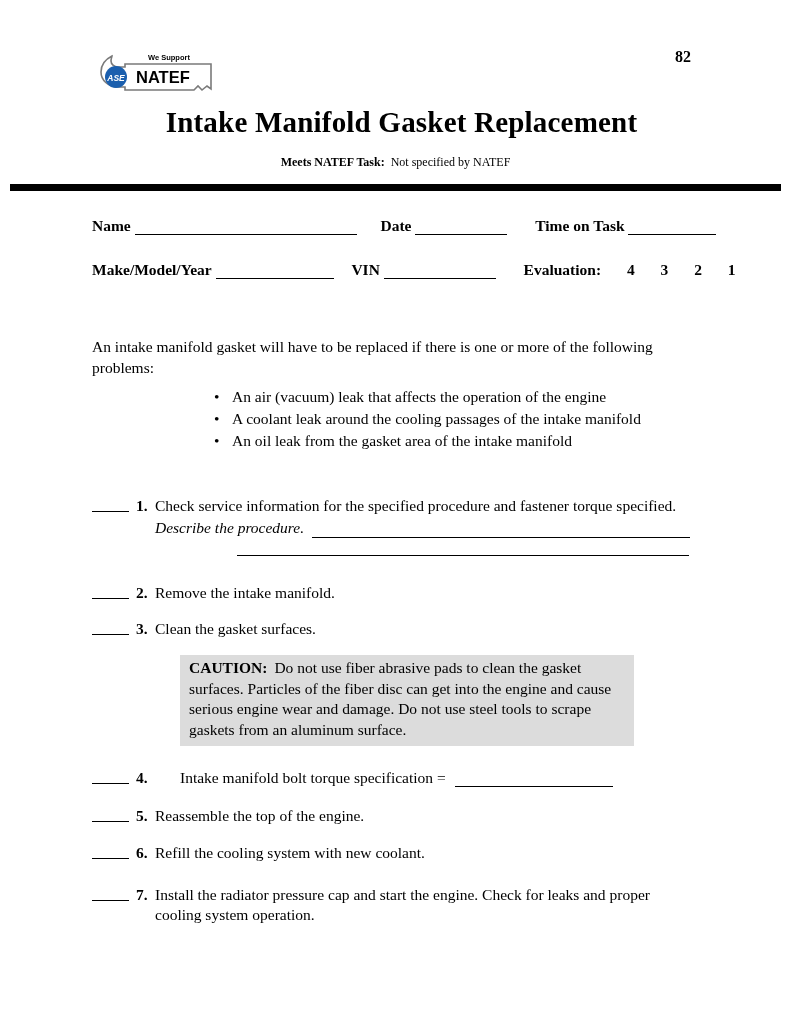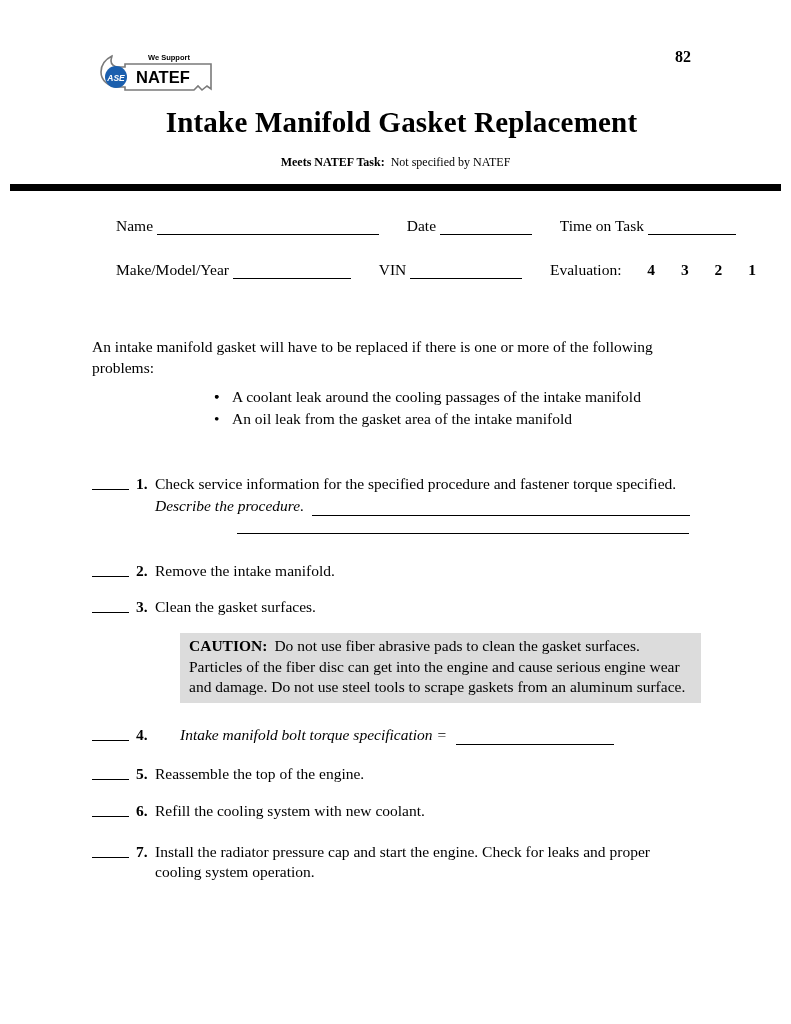--- a/index.html
+++ b/index.html
@@ -13,41 +13,41 @@
   .pagenum { font-weight:bold; font-size:16px; padding-top:6px;margin-left:30px; }
   .logo { width:118px; height:56px; position:relative; }
   .title { text-align:center; margin-top:8px; font-size:29px; font-weight:bold; letter-spacing:.2px;padding-left:12px; }
   .meets { text-align:center; margin-top:16px; font-size:12px; }
   .meets b { margin-right:6px; }
   .rule { height:7px; background:#000; margin:14px 10px 0 10px; }
   .content { padding:0 95px 0 92px; font-size:15.5px; }
 
   .blank { display:inline-block; border-bottom:1px solid #000; height:15px; vertical-align:bottom; }
   .form-row { margin-top:26px; white-space:nowrap; }
-  .form-row b { font-weight:normal;margin-left:24px; }
+  .form-row b { font-weight:bold; }
   .gap20 { margin-left:20px; } .gap14 { margin-left:14px; } .gap24 { margin-left:24px; }
   .w222 { width:222px; } .w92 { width:92px; } .w88 { width:88px; }
   .w118 { width:118px; } .w112 { width:112px; }
   .eval-num { font-weight:bold; margin-left:22px; }
 
   .intro { margin-top:58px; line-height:1.35; }
   .bullets { margin-top:7px; list-style:none; padding-left:122px; }
   .bullets li { line-height:1.42; position:relative; padding-left:18px; }
   .bullet-dot { position:absolute; left:0; top:0; }
 
   .steps { margin-top:44px; }
   .step { position:relative; padding-left:63px; margin-top:22px; line-height:1.28; }
   .step-blank { position:absolute; left:0; top:15px; width:37px; border-bottom:1px solid #000; height:0; }
   .step-num { position:absolute; left:44px; top:0; font-weight:bold; }
   .line2 { margin-top:2px;font-style:italic; }
   .blank-long { width:378px; margin-left:4px; }
   .blank-row { display:block; border-bottom:1px solid #000; width:452px; margin:17px 0 0 82px; height:0; }
-  .caution { margin:16px 0 0 88px; width:521px; background:#dcdcdc; padding:3px 9px 5px 9px; line-height:1.33; }
+  .caution { margin:16px 0 0 88px; width:454px; background:#dcdcdc; padding:3px 9px 5px 9px; line-height:1.33; }
   .caution b { margin-right:7px; }
-  .subline { margin:2px 0 0 25px;font-style:italic; }
+  .subline { margin:2px 0 0 25px; }
   .blank-torque { width:158px; margin-left:5px; }
 </style>
 </head>
 <body>
 
 <div class="header">
   <div class="logo">
     <svg width="118" height="56" viewBox="0 0 118 56">
 
       <path d="M14 14 C6 18 3 24 3 30 C3 38 10 45 20 45 L27 45 L27 48 L96 48 L100 44 L104 48 L109 44 L113 47 L113 22 L27 22 L27 25 L20 25 C16 25 13 22 13 19 C13 16 14 15 14 14 Z" fill="none" stroke="#7a7a7a" stroke-width="1.6"></path>
@@ -90,20 +90,21 @@
     <span class="eval-num">3</span>
     <span class="eval-num">2</span>
     <span class="eval-num">1</span>
   </div>
 
   <div class="intro">An intake manifold gasket will have to be replaced if there is one or more of the following problems:</div>
 
   <ul class="bullets">
     <li>
       <span class="bullet-dot">•</span>
+      <span>An air (vacuum) leak that affects the operation of the engine</span>
     </li>
     <li>
       <span class="bullet-dot">•</span>
       <span>A coolant leak around the cooling passages of the intake manifold</span>
     </li>
     <li>
       <span class="bullet-dot">•</span>
       <span>An oil leak from the gasket area of the intake manifold</span>
     </li>
   </ul>

